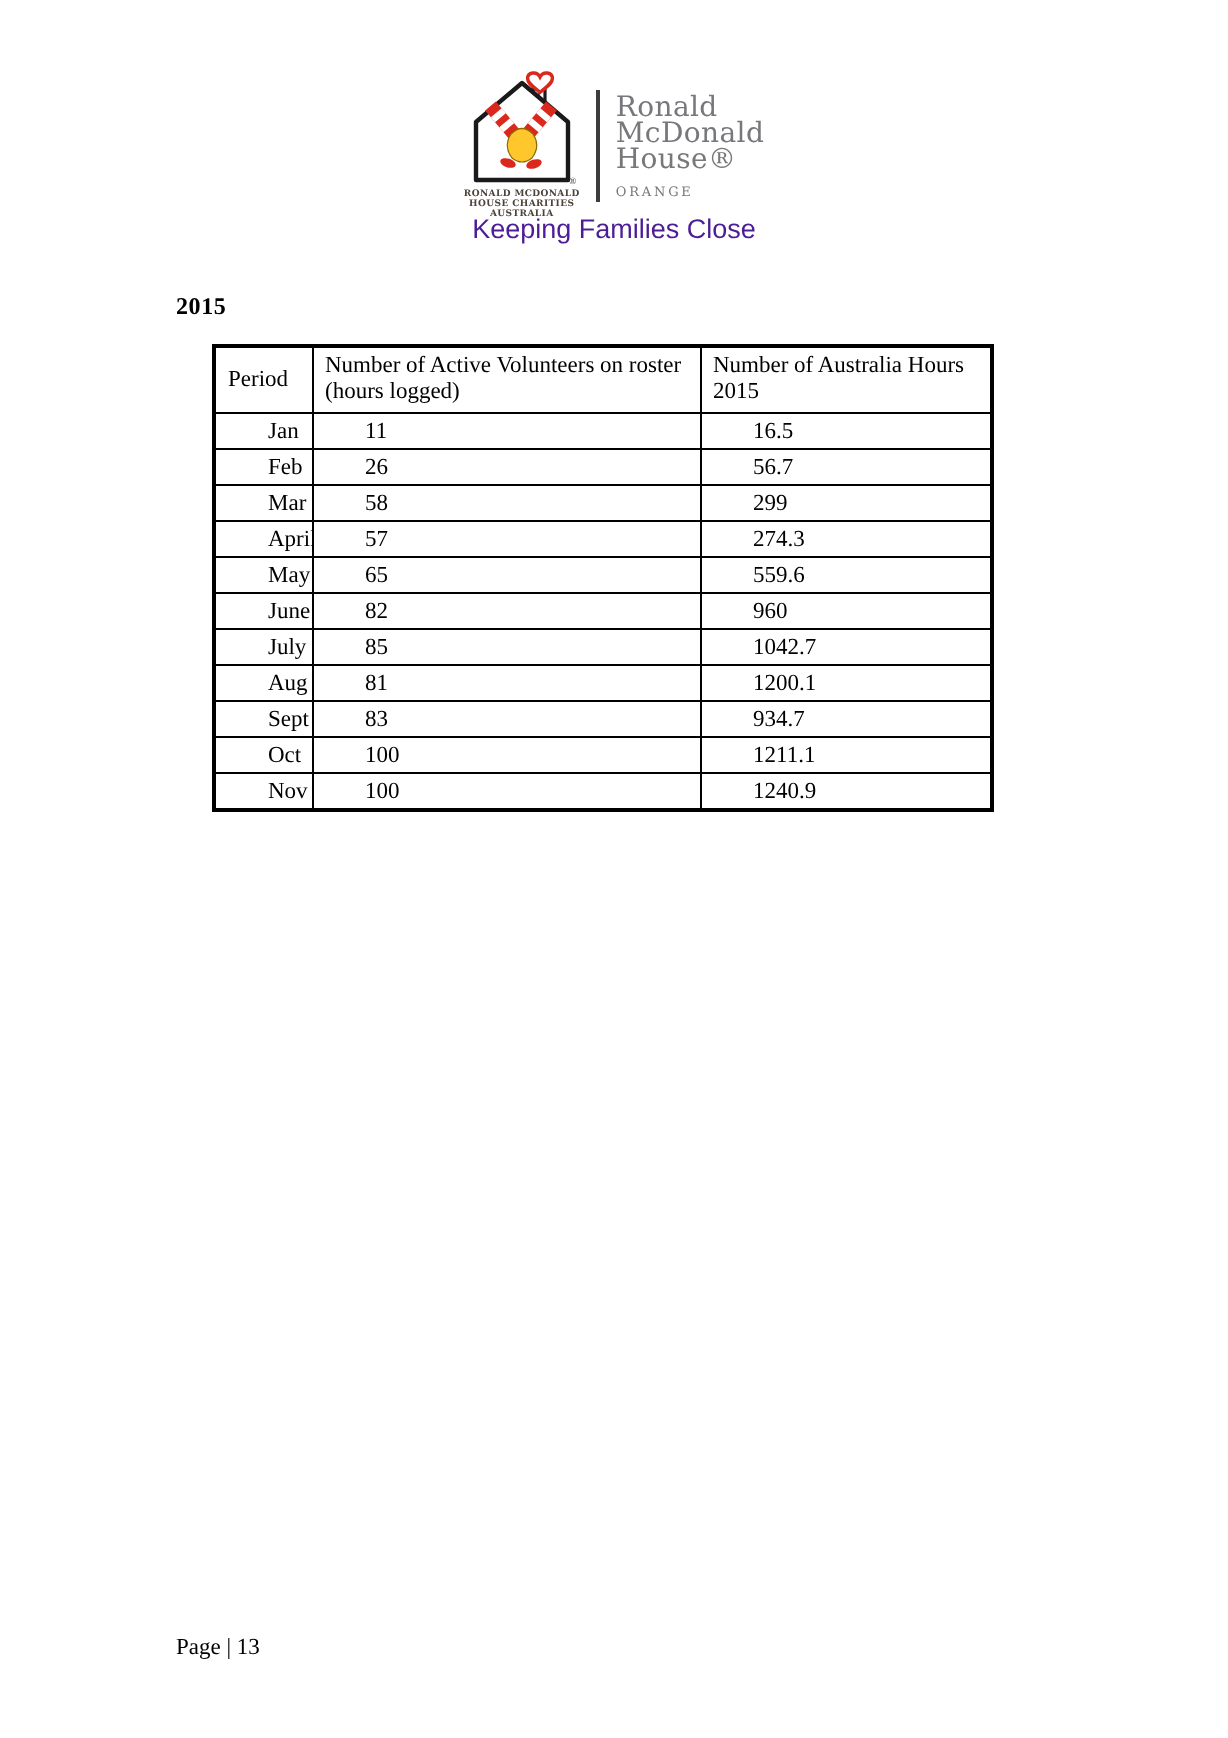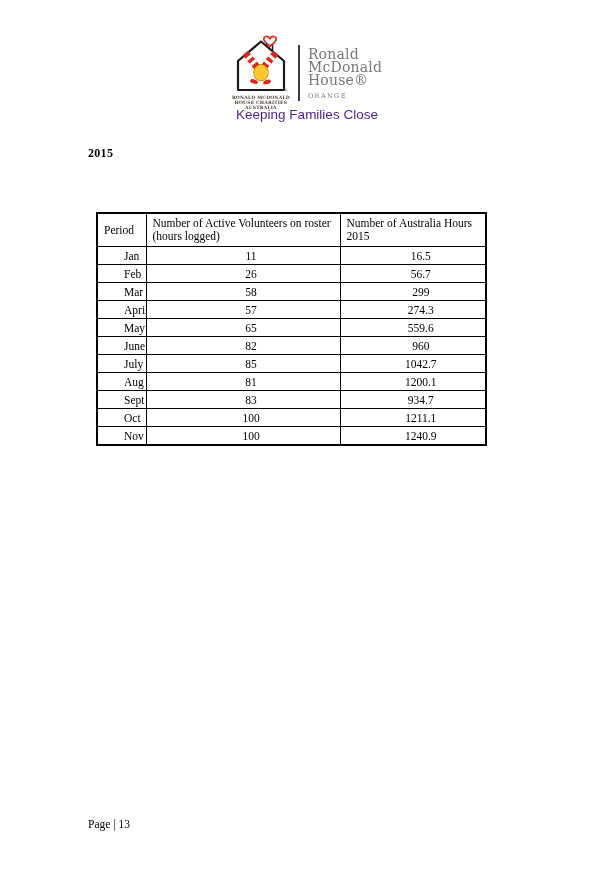--- a/index.html
+++ b/index.html
@@ -36,36 +36,36 @@
   }
 
   
   .year-heading {
     position:absolute; top:146px; left:88px;
     font-weight:bold; font-size:12px; letter-spacing:0.3px;
   }
 
   
   table.vol-table {
-    position:absolute; top:172px; left:96px;
+    position:absolute; top:172px; left:106px;
     border-collapse:collapse; width:390px;
-    font-size:11.5px; table-layout:fixed;margin-top:40px;
+    font-size:11.5px; table-layout:fixed;
   }
   table.vol-table { border:2px solid #000; }
   .vol-table th, .vol-table td {
     border:1px solid #000; padding:1px 6px; vertical-align:middle;
     font-weight:normal; text-align:left; overflow:hidden;
   }
   .col-period  { width:49px; }
   .col-vol     { width:194px; }
   .col-hours   { width:146px; }
   .vol-table thead th { height:30px; }
   .vol-table tbody td { height:15px;padding-left:26px; }
   .hdr-line { display:block; line-height:13px; }
-  td.num { text-align:center; padding-right:10px; }
+  td.num { text-align:left; padding-right:10px; }
   tr.total-row td { font-weight:bold; height:16px; }
 
   
   .page-footer {
     position:absolute; top:818px; left:88px;
     font-size:11.5px; color:#000;
   }
 </style>
 </head>
 <body>

